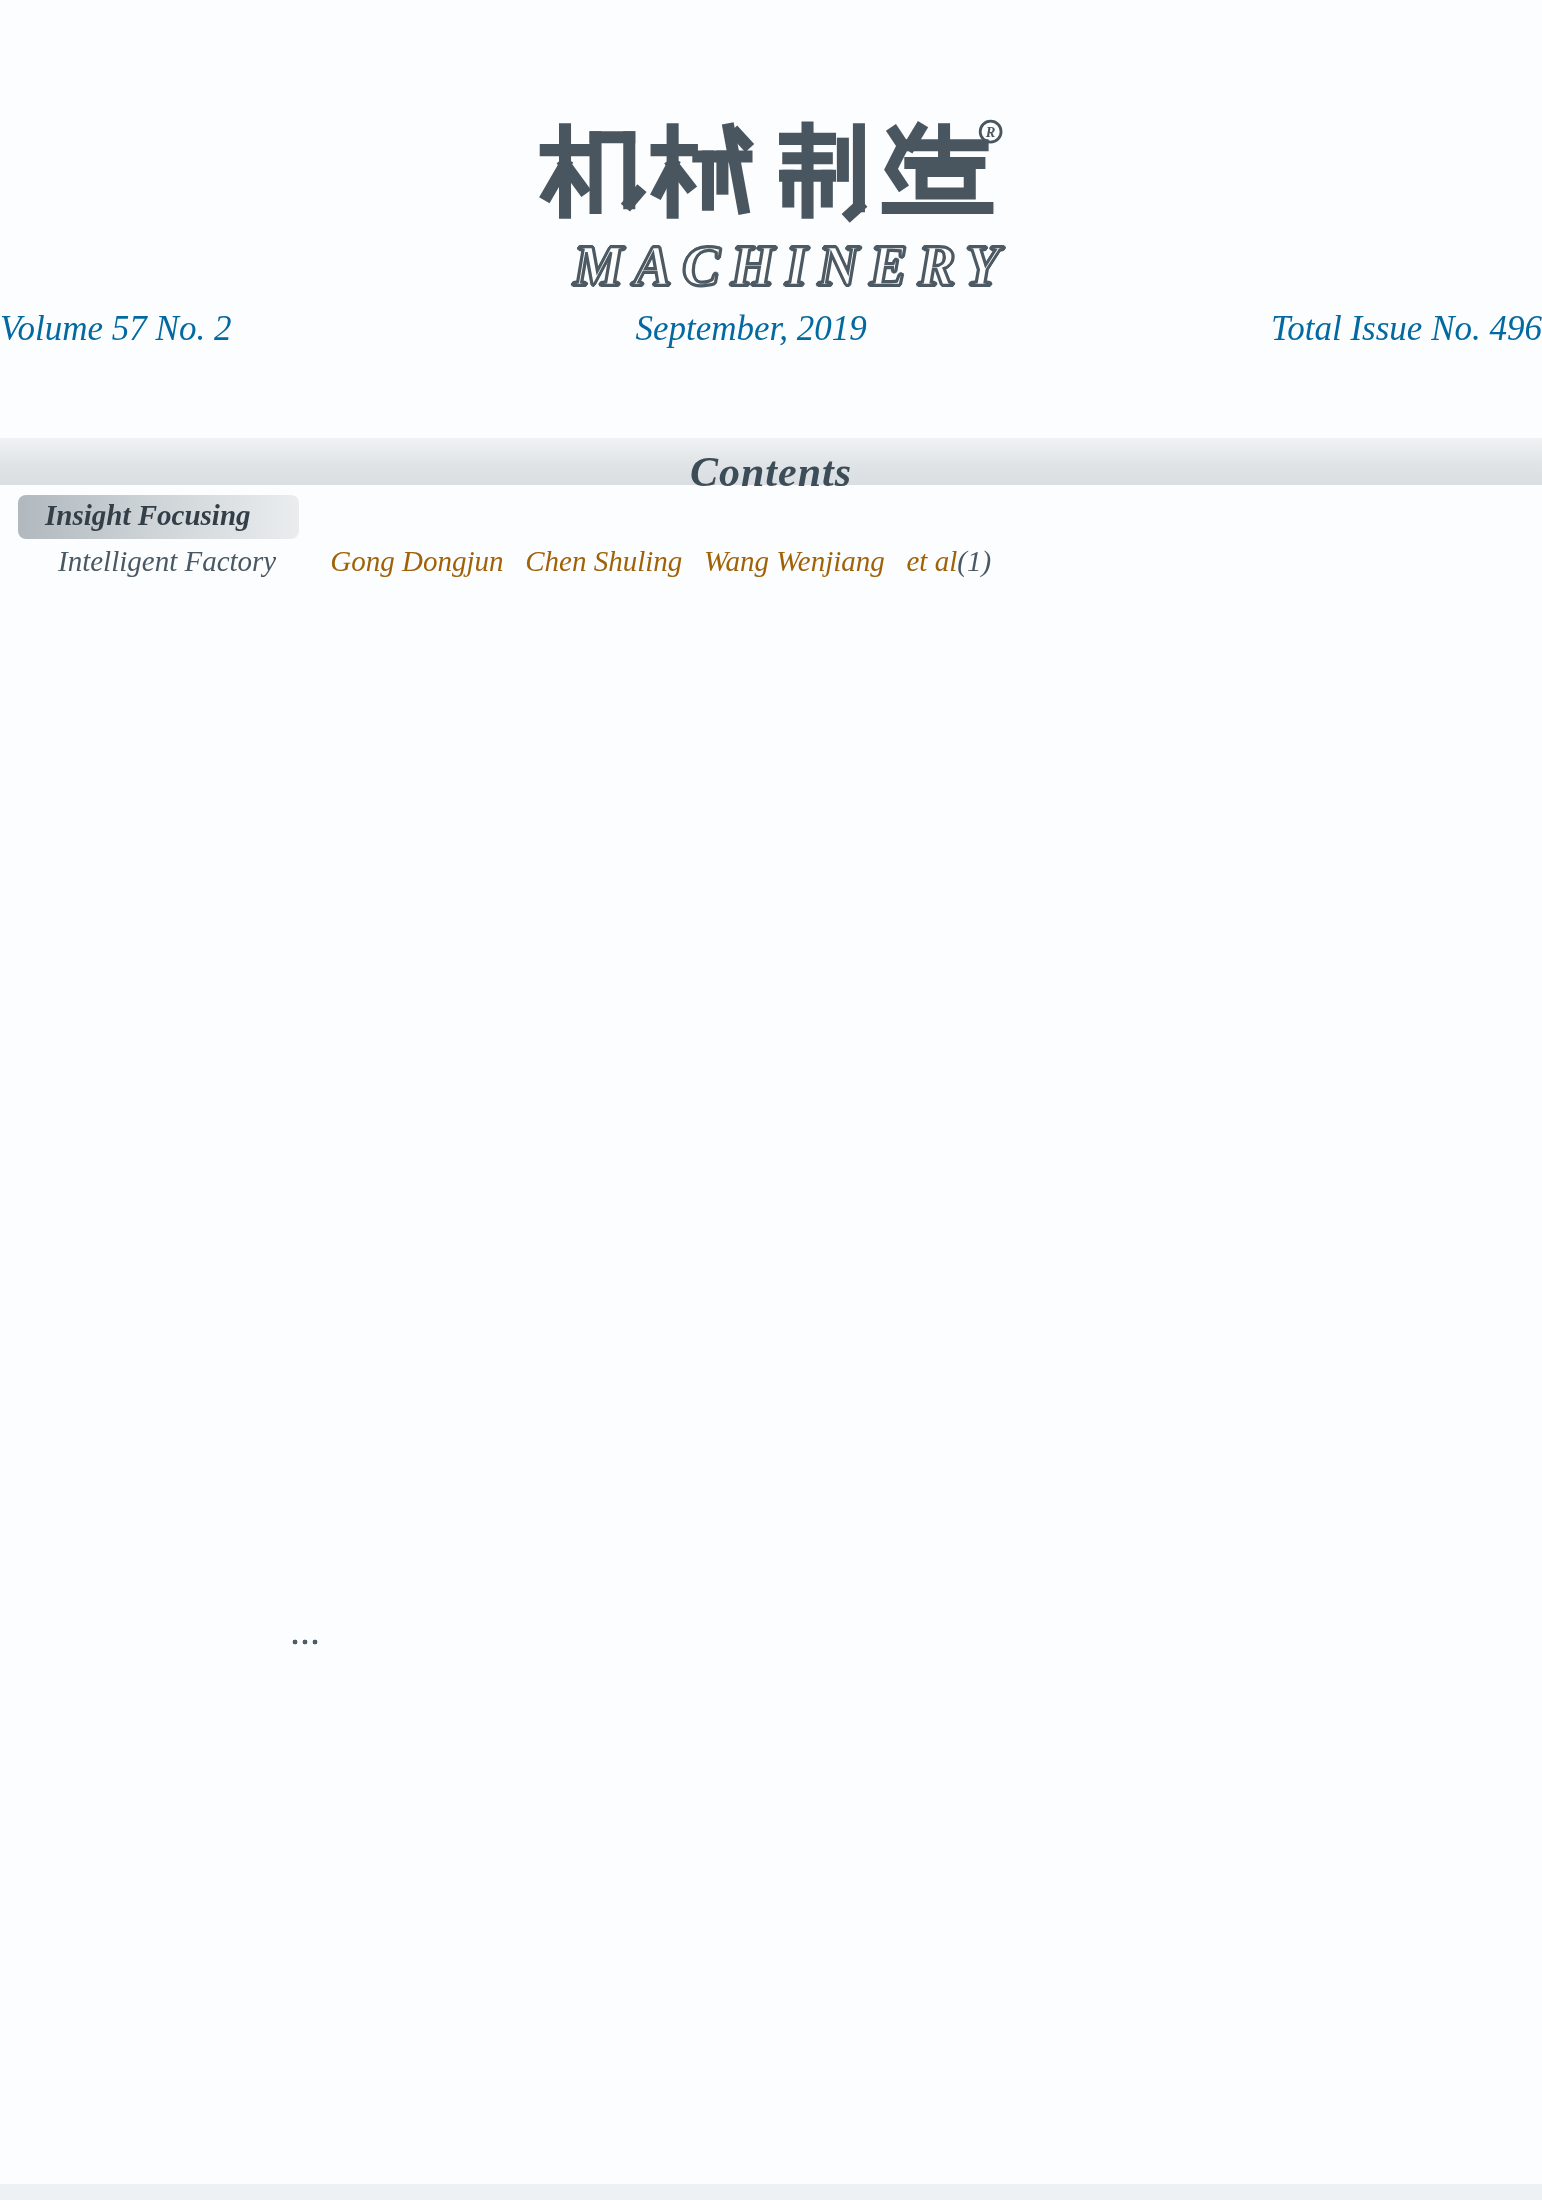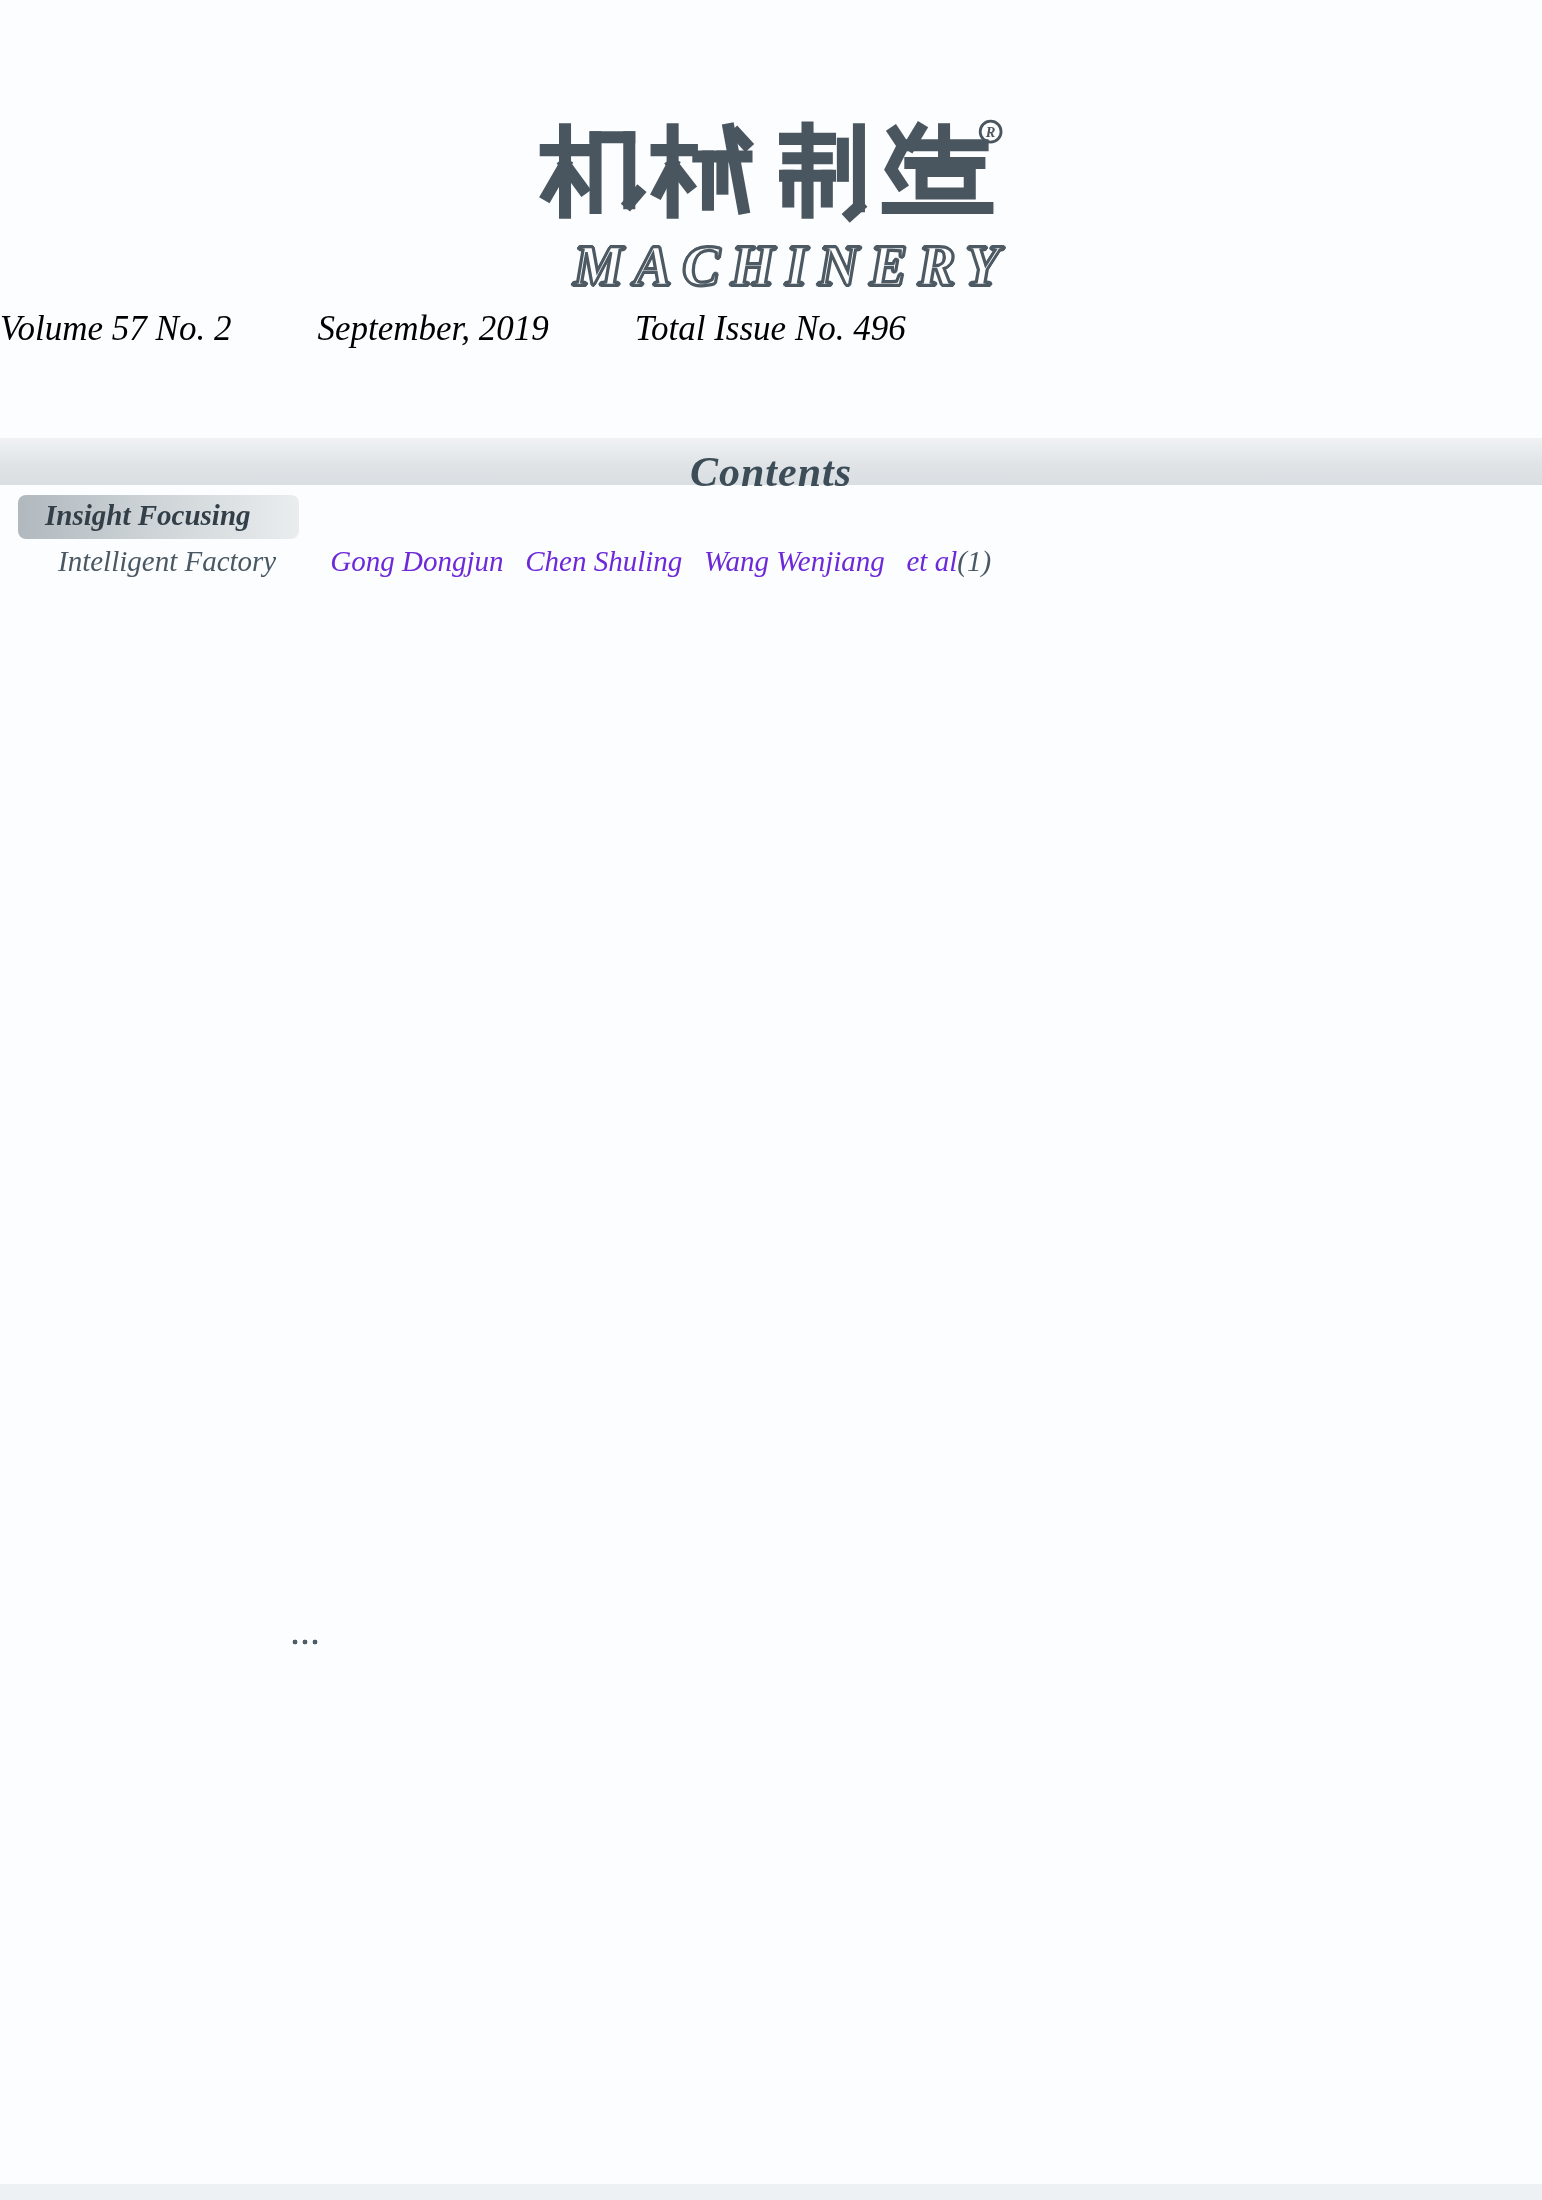--- a/index.html
+++ b/index.html
@@ -20,22 +20,22 @@
   .logo-en {
     font-weight: bold; font-size: 56px; letter-spacing: 11px;
     color: #fdfdfd;
     -webkit-text-stroke: 2.5px #4d5a63;
     text-shadow: -2px 0 #4d5a63, 2px 0 #4d5a63, 0 -2px #4d5a63, 0 2px #4d5a63,
                  -1px -1px #4d5a63, 1px 1px #4d5a63, -1px 1px #4d5a63, 1px -1px #4d5a63;
     margin-bottom: 10px;
     padding-left: 42px;
   }
   .volume-line {
-    display: flex; justify-content: flex-start; gap: 86px;
-    font-size: 35px; color: #000000; line-height: 42px;
+    display: flex; justify-content: space-between; gap: 86px;
+    font-size: 35px; color: #0369a1; line-height: 42px;
   }
 
   
   .contents-band {
     margin-top: 88px;
     width: 100%; height: 47px;
     background: linear-gradient(180deg, #f0f2f3 0%, #e0e4e7 55%, #d9dee2 100%);
     display: flex; align-items: center; justify-content: center;
   }
   .contents-band .title {
@@ -58,21 +58,21 @@
   .leader-row { display: flex; align-items: baseline; }
   .leader-row.cont { padding-left: 40px; }
   .lead { white-space: pre; flex: 0 0 auto; }
   .dots {
     flex: 1 1 auto; height: 14px; align-self: center;
     margin: 0 12px 4px 14px;
     background-image: radial-gradient(circle, #4e5c66 2.1px, rgba(0,0,0,0) 2.7px);
     background-size: 10px 14px; background-repeat: repeat-x; background-position: 0 center;
     min-width: 28px;
   }
-  .authors { font-style: italic; white-space: pre; color: #6d28d9; flex: 0 0 auto; }
+  .authors { font-style: italic; white-space: pre; color: #a16207; flex: 0 0 auto; }
   .page { font-style: italic; color: #495863; flex: 0 0 auto; }
 
   .bottom-strip {
     position: absolute; left: 0; bottom: 0; width: 100%; height: 16px;
     background: #eef1f3;
   }
 </style>
 </head>
 <body>
 

